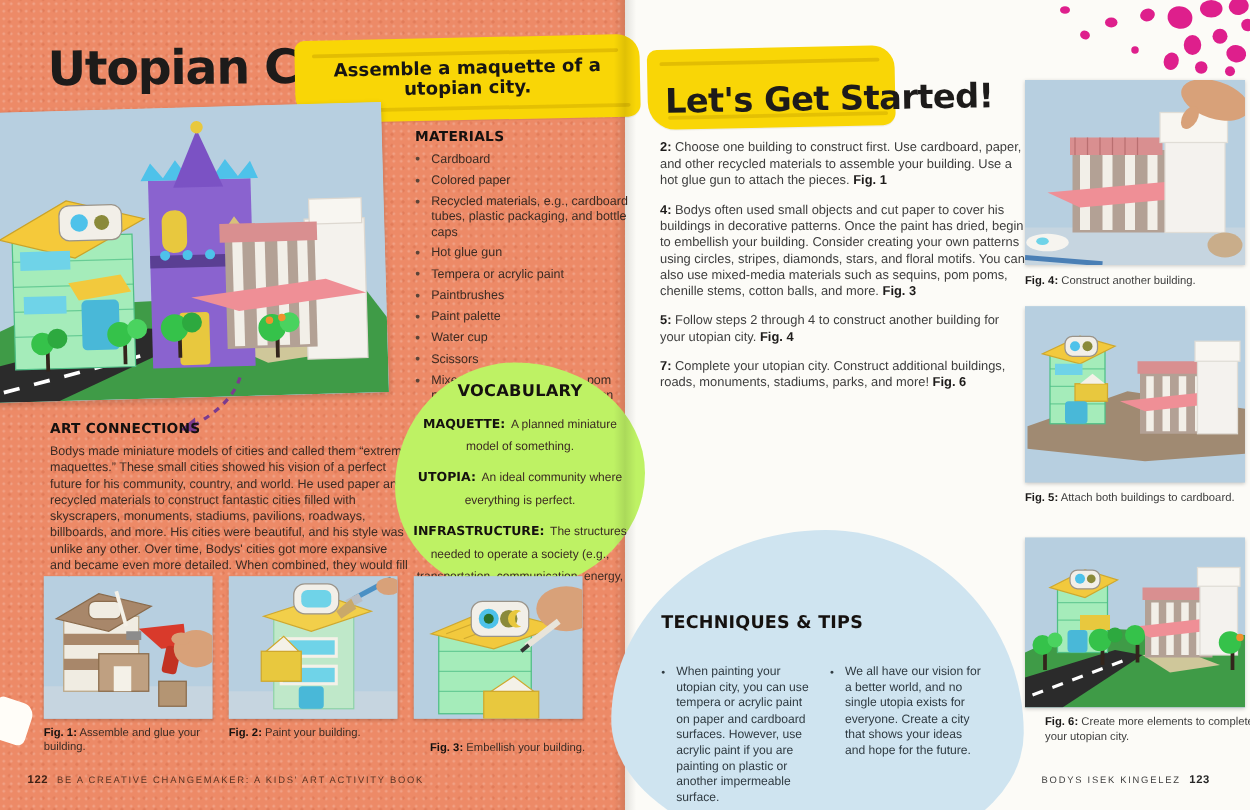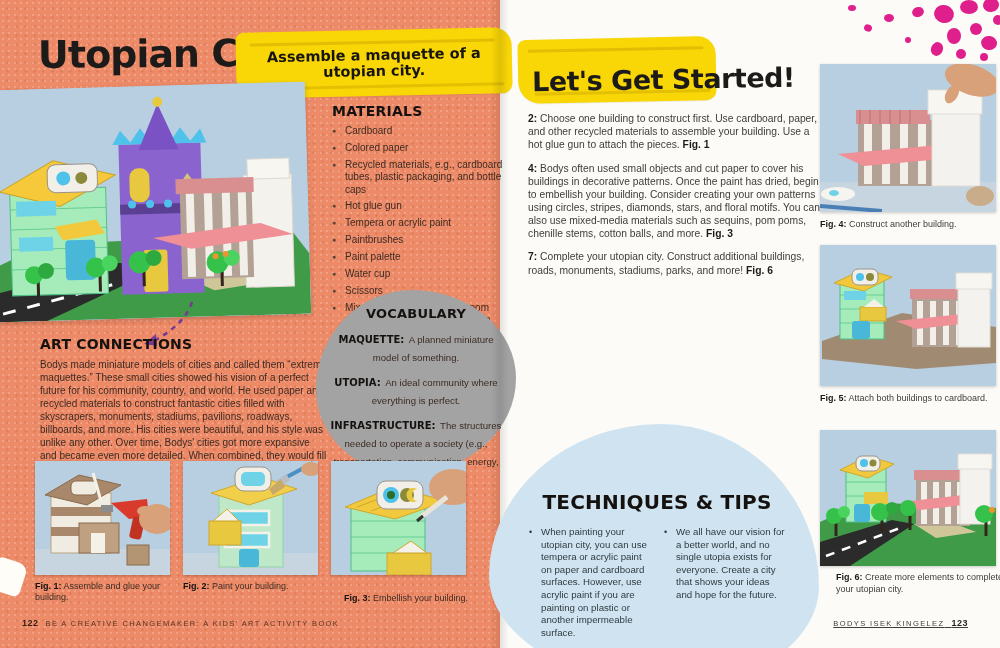--- a/index.html
+++ b/index.html
@@ -24,40 +24,40 @@
   .banner:after{content:"";position:absolute;left:5%;right:6%;top:16%;height:3px;
     background:rgba(198,160,0,.45);border-radius:2px;}
   .banner:before{content:"";position:absolute;left:8%;right:3%;bottom:12%;height:3px;
     background:rgba(198,160,0,.40);border-radius:2px;}
   .banner-left{left:236px;top:30px;width:276px;height:66px;}
   .banner-left span{font-family:"DejaVu Sans",sans-serif;font-weight:700;font-size:14.5px;
     color:#171513;padding:0 14px;text-align:center;}
   .banner-right{left:518px;top:38px;width:198px;height:64px;}
   .gs-title{left:532px;top:64px;font-size:27px;letter-spacing:-0.5px;transform:rotate(-1deg);z-index:3;}
 
-  .h3{font-family:"DejaVu Sans",sans-serif;font-weight:800;font-size:14px;color:#15110f;
+  .h3{font-family:"DejaVu Sans",sans-serif;font-weight:800;font-size:11px;color:#15110f;
       letter-spacing:.2px;margin:0 0 6px 0;}
   .body-text{font-size:10px;line-height:1.3;color:#3c2b23;}
 
   
   .materials{left:332px;top:103px;width:178px;}
   .materials ul{list-style:none;margin:4px 0 0 0;padding:0;}
   .materials li{display:flex;gap:6px;font-size:10px;line-height:1.24;color:#3c2b23;margin-bottom:4.5px;}
   .blt{color:#5a4337;font-size:7px;line-height:12px;flex:0 0 7px;}
 
   
   .hero-wrap{left:-8px;top:86px;width:316px;height:232px;transform:rotate(-1.6deg);
     box-shadow:0 2px 5px rgba(0,0,0,.18);background:#b7cfe0;overflow:hidden;}
 
   
   .art{left:40px;top:336px;width:288px;}
   .arrow-svg{left:140px;top:298px;width:60px;height:50px;}
 
   
-  .vocab{left:316px;top:290px;width:200px;height:184px;background:#a3a3a3;
+  .vocab{left:316px;top:290px;width:200px;height:184px;background:#bef264;
     border-radius:48% 52% 55% 45% / 54% 48% 52% 46%;padding:16px 14px 0 14px;box-sizing:border-box;
     text-align:center;}
   .vocab .h3{text-align:center;font-size:13px;margin-bottom:8px;}
   .vterm{font-family:"DejaVu Sans",sans-serif;font-weight:800;font-size:10px;color:#15110f;}
   .vdef{font-size:9.6px;color:#3c2b23;line-height:1.28;}
   .ventry{margin-bottom:7px;}
 
   
   .figimg{box-shadow:0 1px 3px rgba(0,0,0,.2);background:#b7cfe0;overflow:hidden;}
   .fig1{left:35px;top:461px;width:135px;height:114px;}
@@ -66,33 +66,33 @@
   .figcap{font-size:9px;line-height:1.25;color:#3c2b23;width:138px;}
   .figcap b{color:#15110f;}
   .cap1{left:35px;top:581px;}
   .cap2{left:183px;top:581px;}
   .cap3{left:344px;top:581px;margin-top:12px;}
 
   
   .footer{font-size:7.5px;letter-spacing:1.4px;color:#5a3424;text-transform:uppercase;}
   .footer b{font-size:9px;letter-spacing:.5px;color:#3d2115;}
   .footer-left{left:22px;top:618px;}
-  .footer-right{left:690px;top:618px;width:278px;text-align:right;color:#3e3e3e;text-decoration:underline;}
+  .footer-right{left:690px;top:618px;width:278px;text-align:right;color:#3e3e3e;}
   .footer-right b{color:#262626;}
 
   
   .steps{left:528px;top:102px;width:292px;}
   .step{font-size:10.3px;line-height:1.27;color:#3d3d3d;margin-bottom:9px;}
   .step b{color:#1d1b1a;}
   .figref{color:#1d1b1a;font-weight:bold;margin-top:29px;}
 
   
   .blob-blue{left:489px;top:424px;width:330px;height:262px;background:#cfe4f0;
     border-radius:52% 48% 44% 56% / 58% 62% 38% 42%;box-sizing:border-box;padding:66px 34px 0 40px;}
-  .blob-blue .h3{text-align:center;font-size:20px;margin-bottom:12px;}
+  .blob-blue .h3{font-size:14px;margin-bottom:26px;}
   .tips{display:flex;gap:14px;}
   .tip{flex:1;display:flex;gap:5px;font-size:9.7px;line-height:1.3;color:#2f3a41;}
   .tip .blt{color:#2f3a41;font-size:9px;}
 
   
   .fig4{left:820px;top:64px;width:176px;height:148px;}
   .fig5{left:820px;top:245px;width:176px;height:141px;}
   .fig6{left:820px;top:430px;width:176px;height:136px;}
   .rcap{font-size:9px;line-height:1.3;color:#3d3d3d;width:176px;}
   .rcap b{color:#1d1b1a;}
@@ -343,20 +343,21 @@
     <ellipse cx="4" cy="8" rx="4" ry="3"></ellipse>
   </g>
 </svg>
 
 <div class="abs banner banner-right"></div>
 <div class="abs marker gs-title">Let's Get Started!</div>
 
 <div class="abs steps">
   <p class="step"><b>2:</b> <span>Choose one building to construct first. Use cardboard, paper, and other recycled materials to assemble your building. Use a hot glue gun to attach the pieces.</span> <span class="figref">Fig. 1</span></p>
   <p class="step"><b>4:</b> <span>Bodys often used small objects and cut paper to cover his buildings in decorative patterns. Once the paint has dried, begin to embellish your building. Consider creating your own patterns using circles, stripes, diamonds, stars, and floral motifs. You can also use mixed-media materials such as sequins, pom poms, chenille stems, cotton balls, and more.</span> <span class="figref">Fig. 3</span></p>
+  <p class="step"><b>5:</b> <span>Follow steps 2 through 4 to construct another building for your utopian city.</span> <span class="figref">Fig. 4</span></p>
   <p class="step"><b>7:</b> <span>Complete your utopian city. Construct additional buildings, roads, monuments, stadiums, parks, and more!</span> <span class="figref">Fig. 6</span></p>
 </div>
 
 <div class="abs blob-blue">
   <h3 class="h3">TECHNIQUES &amp; TIPS</h3>
   <div class="tips">
     <div class="tip">
         <span class="blt">•</span>
         <span>When painting your utopian city, you can use tempera or acrylic paint on paper and cardboard surfaces. However, use acrylic paint if you are painting on plastic or another impermeable surface.</span>
       </div>

